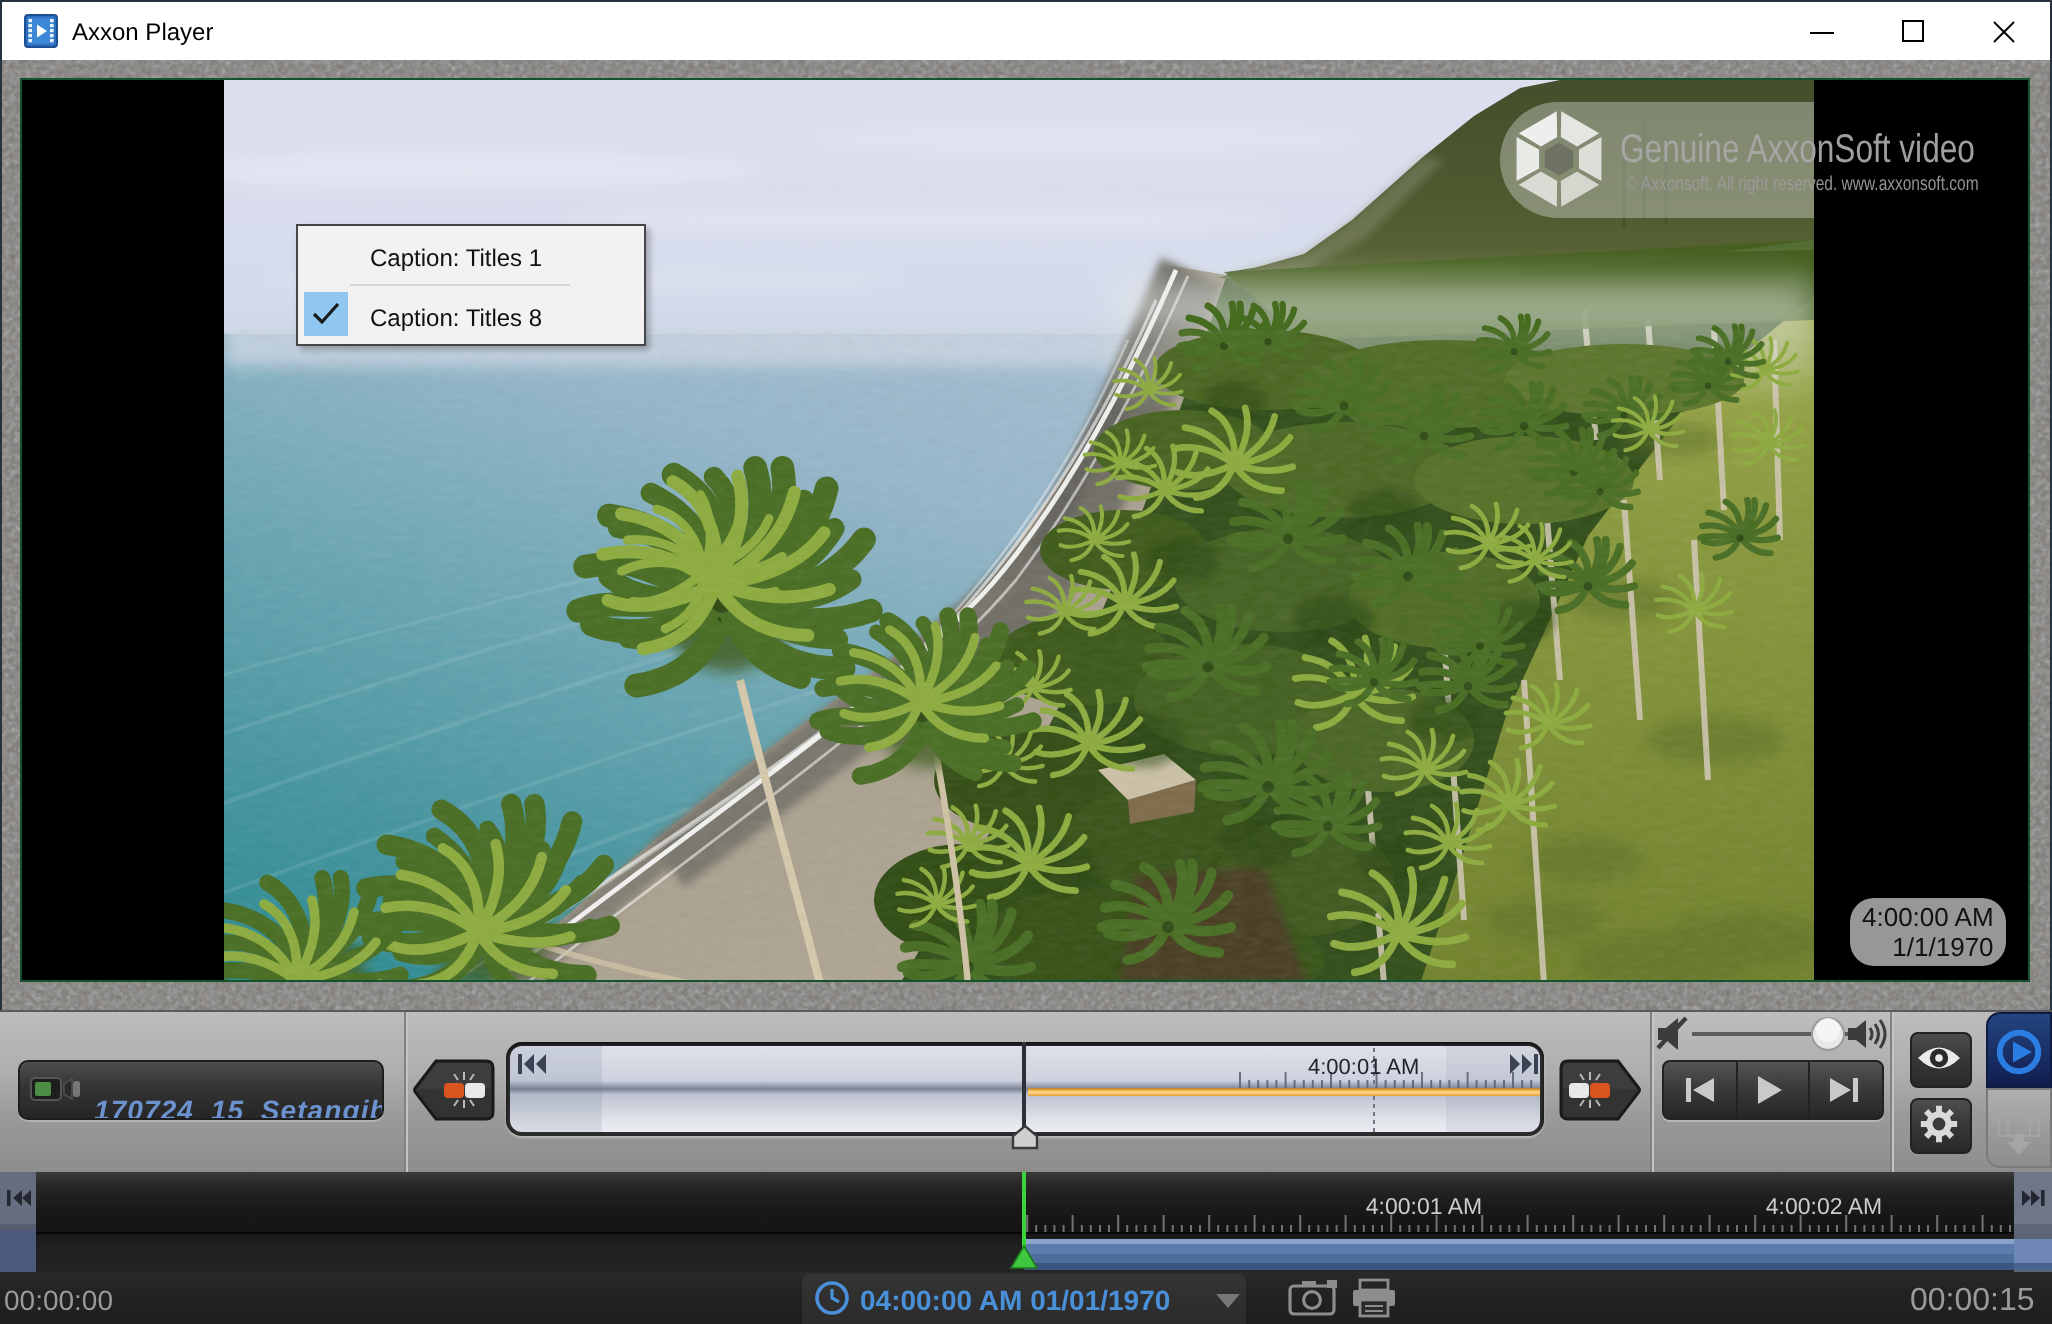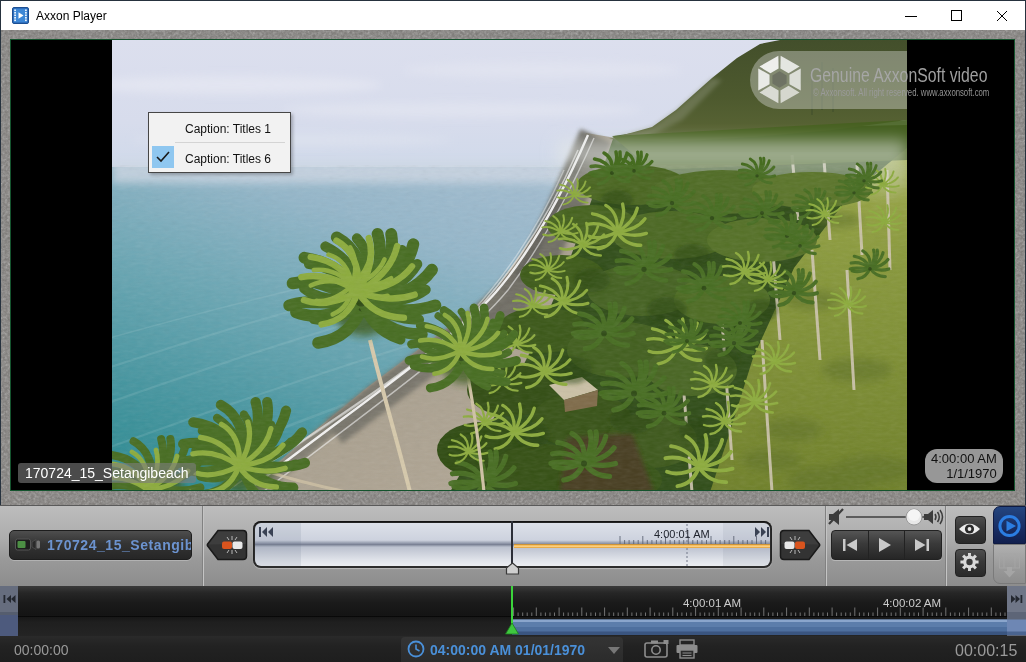--- a/index.html
+++ b/index.html
@@ -358,52 +358,51 @@
       <path d="M5.28 15.55 L5.28 37.45 L16.54 31.21 L16.54 21.79 Z" fill="rgba(250,250,250,0.85)"></path>
       <path d="M6.41 39.40 L25.37 50.35 L25.60 37.48 L17.44 32.77 Z" fill="rgba(250,250,250,0.72)"></path>
       <path d="M27.63 50.35 L46.59 39.40 L35.56 32.77 L27.40 37.48 Z" fill="rgba(250,250,250,0.68)"></path>
       <path d="M47.72 37.45 L47.72 15.55 L36.46 21.79 L36.46 31.21 Z" fill="rgba(250,250,250,0.75)"></path>
       <path d="M46.59 13.60 L27.63 2.65 L27.40 15.52 L35.56 20.23 Z" fill="rgba(250,250,250,0.82)"></path>
       <polygon points="26.50,18.30 19.40,22.40 19.40,30.60 26.50,34.70 33.60,30.60 33.60,22.40" fill="rgba(80,80,80,0.42)"></polygon>
     </svg>
     <div id="wmtext" class="abs" style="left:799px;top:24px;font-size:20px;color:rgba(168,168,168,0.95);white-space:nowrap;transform:scale(0.79,1);transform-origin:0 0;">Genuine AxxonSoft video</div>
     <div id="wmtext2" class="abs" style="left:802px;top:47px;font-size:10px;color:rgba(155,155,155,0.95);white-space:nowrap;transform:scale(0.775,1);transform-origin:0 0;">© Axxonsoft. All right reserved. www.axxonsoft.com</div>
 
-    <div class="abs" style="left:7px;top:423px;background:rgba(125,125,125,0.6);border-radius:3px;color:#fff;font-size:14px;padding:2px 7px;">170724_15_Setangibeach</div>
 
     <div class="abs" style="left:914px;top:409px;background:rgba(172,172,172,0.88);border-radius:12px;color:#111;font-size:13px;padding:2px 6px;text-align:right;line-height:15px;">4:00:00 AM<br>1/1/1970</div>
   </div>
 
-  <div class="abs" style="left:148px;top:112px;width:141px;height:59px;background:#f2f2f2;border:1px solid #464646;box-shadow:2px 2px 3px rgba(0,0,0,0.25);">
+  <div class="abs" style="left:148px;top:112px;width:141px;height:59px;background:#f2f2f2;border:1px solid #464646;box-shadow:2px 2px 3px rgba(0,0,0,0.25);padding-left:32px;">
     <div class="abs" style="left:36px;top:9px;font-size:12px;color:#111;">Caption: Titles 1</div>
     <div class="abs" style="left:26px;top:29px;width:110px;height:1px;background:#d4d4d4;"></div>
     <div class="abs" style="left:3px;top:33px;width:22px;height:22px;background:#8fc7f0;"></div>
     <svg class="abs" style="left:7px;top:38px;" width="14" height="12" viewBox="0 0 14 12">
         <path d="M1 6 L5 10 L13 1" stroke="#1a1a1a" stroke-width="1.6" fill="none"></path>
       </svg>
-    <div class="abs" style="left:36px;top:39px;font-size:12px;color:#111;">Caption: Titles 6</div>
+    <div class="abs" style="left:36px;top:39px;font-size:12px;color:#111;">Caption: Titles 8</div>
   </div>
 
   <div class="abs" style="left:0;top:505px;width:1026px;height:81px;background:linear-gradient(#bdbdbd,#adadad 40%,#9a9a9a 65%,#8d8d8d);border-top:1px solid #5a5a5a;box-sizing:border-box;"></div>
 
   <div class="abs" style="left:202px;top:506px;width:1px;height:80px;background:#818181;"></div>
   <div class="abs" style="left:203px;top:506px;width:1px;height:80px;background:#c4c4c4;"></div>
   <div class="abs" style="left:825px;top:506px;width:1px;height:80px;background:#818181;"></div>
   <div class="abs" style="left:826px;top:506px;width:1px;height:80px;background:#c4c4c4;"></div>
   <div class="abs" style="left:945px;top:506px;width:1px;height:80px;background:#818181;"></div>
   <div class="abs" style="left:946px;top:506px;width:1px;height:80px;background:#c4c4c4;"></div>
 
   <div class="abs" style="left:9px;top:530px;width:181px;height:28px;border-radius:5px;background:linear-gradient(#4e4e4e,#343434 45%,#262626);border:1px solid #1d1d1d;box-shadow:0 1px 0 rgba(255,255,255,0.25);overflow:hidden;">
     <svg class="abs" style="left:5px;top:7px;" width="26" height="14" viewBox="0 0 26 14">
       <rect x="0.5" y="1" width="15" height="11" rx="2" fill="#1e1e1e" stroke="#555"></rect>
       <rect x="2.5" y="3" width="8" height="7" rx="1" fill="#4c8f44"></rect>
       <path d="M17 4 L21 1.5 L21 11.5 L17 9 Z" fill="#2a2a2a" stroke="#555" stroke-width="0.7"></path>
       <rect x="21.5" y="2.5" width="3.5" height="8" rx="1.5" fill="#777"></rect>
     </svg>
-    <div class="abs" style="left:37px;top:6px;font-size:14px;font-weight:bold;color:#6c93cf;letter-spacing:0.55px;white-space:nowrap;">170724_15_Setangib</div>
+    <div class="abs" style="left:37px;top:16px;font-size:14px;font-weight:bold;color:#6c93cf;letter-spacing:0.55px;white-space:nowrap;font-style:italic;">170724_15_Setangib</div>
   </div>
 
   <svg class="abs" style="left:205px;top:529px;" width="44" height="32" viewBox="0 0 44 32">
     <path d="M13 1.5 L38 1.5 Q41.5 1.5 41.5 5 L41.5 27 Q41.5 30.5 38 30.5 L13 30.5 L2.5 16.8 Q2 16 2.5 15.2 Z" fill="#333333" stroke="#1a1a1a" stroke-width="1.5"></path>
     <path d="M13 2.5 L38 2.5 Q40.5 2.5 40.5 5 L40.5 15 L3.5 15.5 L13.5 2.5 Z" fill="#3d3d3d"></path>
     <g stroke="#b9b9b9" stroke-width="1">
       <line x1="22" y1="8" x2="24" y2="11"></line>
         <line x1="27" y1="7" x2="27" y2="11"></line>
         <line x1="32" y1="8" x2="30" y2="11"></line>
       <line x1="22" y1="24" x2="24" y2="21"></line>
@@ -699,21 +698,21 @@
         <path d="M1011 9 L1015.5 13 L1011 17 Z"></path>
         <path d="M1015.5 9 L1020 13 L1015.5 17 Z"></path>
       </g>
 
     <line x1="512" y1="0" x2="512" y2="44" stroke="#3bd43b" stroke-width="2"></line>
     <path d="M512 37 L518.5 48 L505.5 48 Z" fill="#3fc73f" stroke="#1e7a1e" stroke-width="0.8"></path>
   </svg>
 
   <div class="abs" style="left:0;top:636px;width:1026px;height:26px;background:linear-gradient(#2a2a2a,#222 40%,#1e1e1e);"></div>
   <div class="abs" style="left:401px;top:637px;width:222px;height:25px;border-radius:4px 4px 0 0;background:linear-gradient(#343434,#2b2b2b);"></div>
-  <div class="abs" style="left:14px;top:642px;font-size:14px;color:#9a9a9a;">00:00:00</div>
+  <div class="abs" style="left:2px;top:642px;font-size:14px;color:#9a9a9a;">00:00:00</div>
   <svg class="abs" style="left:407px;top:640px;" width="18" height="18" viewBox="0 0 18 18">
     <circle cx="9" cy="9" r="7.5" fill="none" stroke="#4a90d9" stroke-width="1.8"></circle>
     <path d="M9 4.5 L9 9 L12.5 11" stroke="#4a90d9" stroke-width="1.6" fill="none"></path>
   </svg>
   <div class="abs" style="left:430px;top:642px;font-size:14px;color:#4a90d9;font-weight:bold;">04:00:00 AM 01/01/1970</div>
   <svg class="abs" style="left:606px;top:645px;" width="16" height="10" viewBox="0 0 16 10">
       <path d="M2 2 L8 9 L14 2 Z" fill="#777"></path>
     </svg>
   <svg class="abs" style="left:644px;top:639px;" width="26" height="20" viewBox="0 0 26 20">
     <rect x="1" y="4" width="22" height="14" rx="2" fill="none" stroke="#8d8d8d" stroke-width="1.6"></rect>

